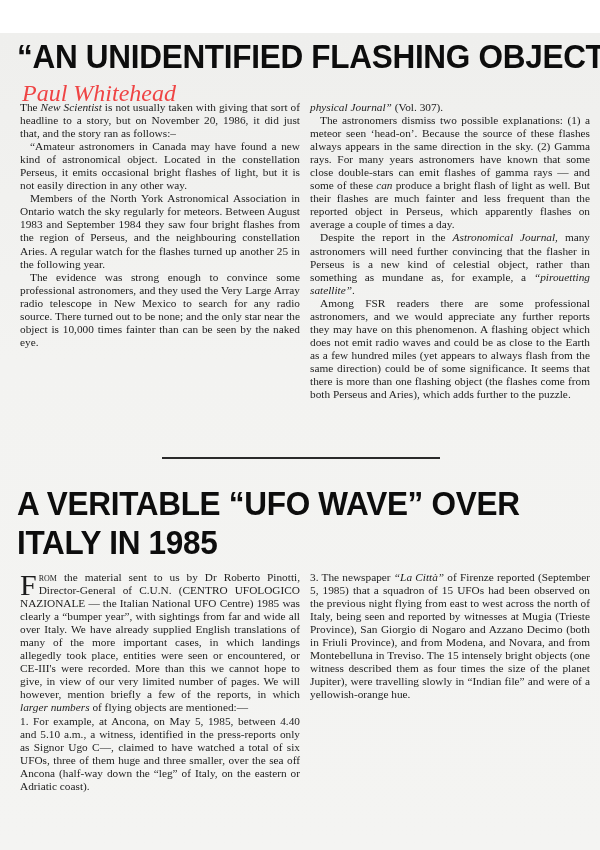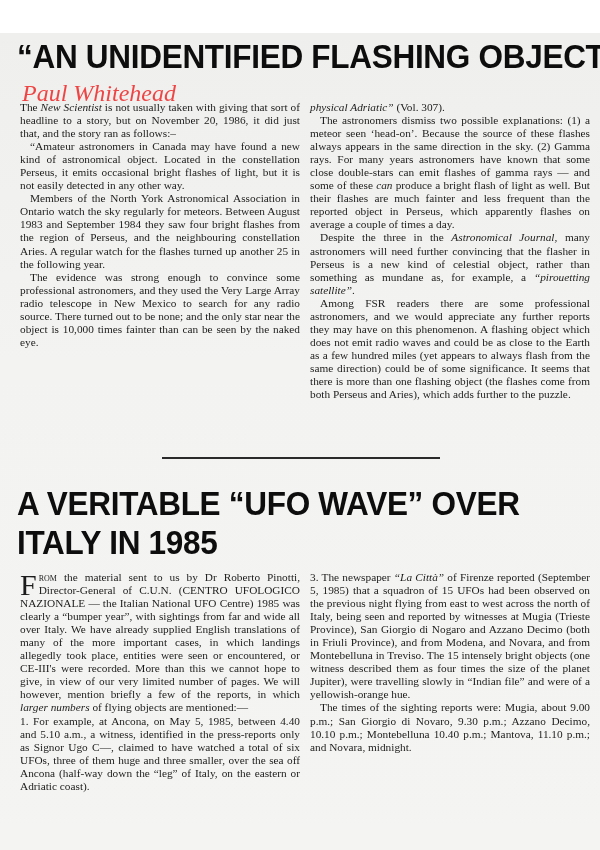--- a/index.html
+++ b/index.html
@@ -58,37 +58,36 @@
 </head>
 <body>
 
 <div class="page"></div>
 
 <h1 class="headline" id="h1">“AN UNIDENTIFIED FLASHING OBJECT”</h1>
 <div class="byline">Paul Whitehead</div>
 
 <div class="col" id="a1-left">
   <p class="noindent"><span>The </span><em>New Scientist</em><span> is not usually taken with giving that sort of headline to a story, but on November 20, 1986, it did just that, and the story ran as follows:–</span></p>
-  <p>“Amateur astronomers in Canada may have found a new kind of astronomical object. Located in the constellation Perseus, it emits occasional bright flashes of light, but it is not easily detected in any other way.</p>
+  <p>“Amateur astronomers in Canada may have found a new kind of astronomical object. Located in the constellation Perseus, it emits occasional bright flashes of light, but it is not easily direction in any other way.</p>
   <p>Members of the North York Astronomical Association in Ontario watch the sky regularly for meteors. Between August 1983 and September 1984 they saw four bright flashes from the region of Perseus, and the neighbouring constellation Aries. A regular watch for the flashes turned up another 25 in the following year.</p>
   <p>The evidence was strong enough to convince some professional astronomers, and they used the Very Large Array radio telescope in New Mexico to search for any radio source. There turned out to be none; and the only star near the object is 10,000 times fainter than can be seen by the naked eye.</p>
 </div>
 
 <div class="col" id="a1-right">
-  <p class="noindent"><em>physical Adriatic”</em><span> (Vol. 307).</span></p>
+  <p class="noindent"><em>physical Journal”</em><span> (Vol. 307).</span></p>
   <p><span>The astronomers dismiss two possible explanations: (1) a meteor seen ‘head-on’. Because the source of these flashes always appears in the same direction in the sky. (2) Gamma rays. For many years astronomers have known that some close double-stars can emit flashes of gamma rays — and some of these </span><em>can</em><span> produce a bright flash of light as well. But their flashes are much fainter and less frequent than the reported object in Perseus, which apparently flashes on average a couple of times a day.</span></p>
-  <p><span>Despite the three in the </span><em>Astronomical Journal,</em><span> many astronomers will need further convincing that the flasher in Perseus is a new kind of celestial object, rather than something as mundane as, for example, a </span><em>“pirouetting satellite”</em><span>.</span></p>
+  <p><span>Despite the report in the </span><em>Astronomical Journal,</em><span> many astronomers will need further convincing that the flasher in Perseus is a new kind of celestial object, rather than something as mundane as, for example, a </span><em>“pirouetting satellite”</em><span>.</span></p>
   <p>Among FSR readers there are some professional astronomers, and we would appreciate any further reports they may have on this phenomenon. A flashing object which does not emit radio waves and could be as close to the Earth as a few hundred miles (yet appears to always flash from the same direction) could be of some significance. It seems that there is more than one flashing object (the flashes come from both Perseus and Aries), which adds further to the puzzle.</p>
 </div>
 
 <div class="rule"></div>
 
 <h1 class="headline" id="h2">A VERITABLE “UFO WAVE” OVER ITALY IN 1985</h1>
 
 <div class="col" id="a2-left">
   <p class="noindent"><span class="dropcap">F</span><span class="smallcaps">rom</span><span> the material sent to us by Dr Roberto Pinotti, Director-General of C.U.N. (CENTRO UFOLOGICO NAZIONALE — the Italian National UFO Centre) 1985 was clearly a “bumper year”, with sightings from far and wide all over Italy. We have already supplied English translations of many of the more important cases, in which landings allegedly took place, entities were seen or encountered, or CE-III's were recorded. More than this we cannot hope to give, in view of our very limited number of pages. We will however, mention briefly a few of the reports, in which </span><em>larger numbers</em><span> of flying objects are mentioned:—</span></p>
   <p class="num">1. For example, at Ancona, on May 5, 1985, between 4.40 and 5.10 a.m., a witness, identified in the press-reports only as Signor Ugo C—, claimed to have watched a total of six UFOs, three of them huge and three smaller, over the sea off Ancona (half-way down the “leg” of Italy, on the eastern or Adriatic coast).</p>
 </div>
 
 <div class="col" id="a2-right">
   <p class="num"><span>3. The newspaper </span><em>“La Città”</em><span> of Firenze reported (September 5, 1985) that a squadron of 15 UFOs had been observed on the previous night flying from east to west across the north of Italy, being seen and reported by witnesses at Mugia (Trieste Province), San Giorgio di Nogaro and Azzano Decimo (both in Friuli Province), and from Modena, and Novara, and from Montebelluna in Treviso. The 15 intensely bright objects (one witness described them as four times the size of the planet Jupiter), were travelling slowly in “Indian file” and were of a yellowish-orange hue.</span></p>
-  <p>The times of the sighting reports were: Mugia, about 9.00 p.m.; San Giorgio di Novaro, 9.30 p.m.; Azzano Decimo, 10.10 p.m.; Montebelluna 10.40 p.m.; Mantova, 11.10 p.m.; and Novara, midnight.</p>
 </div>
 
 </body></html>

